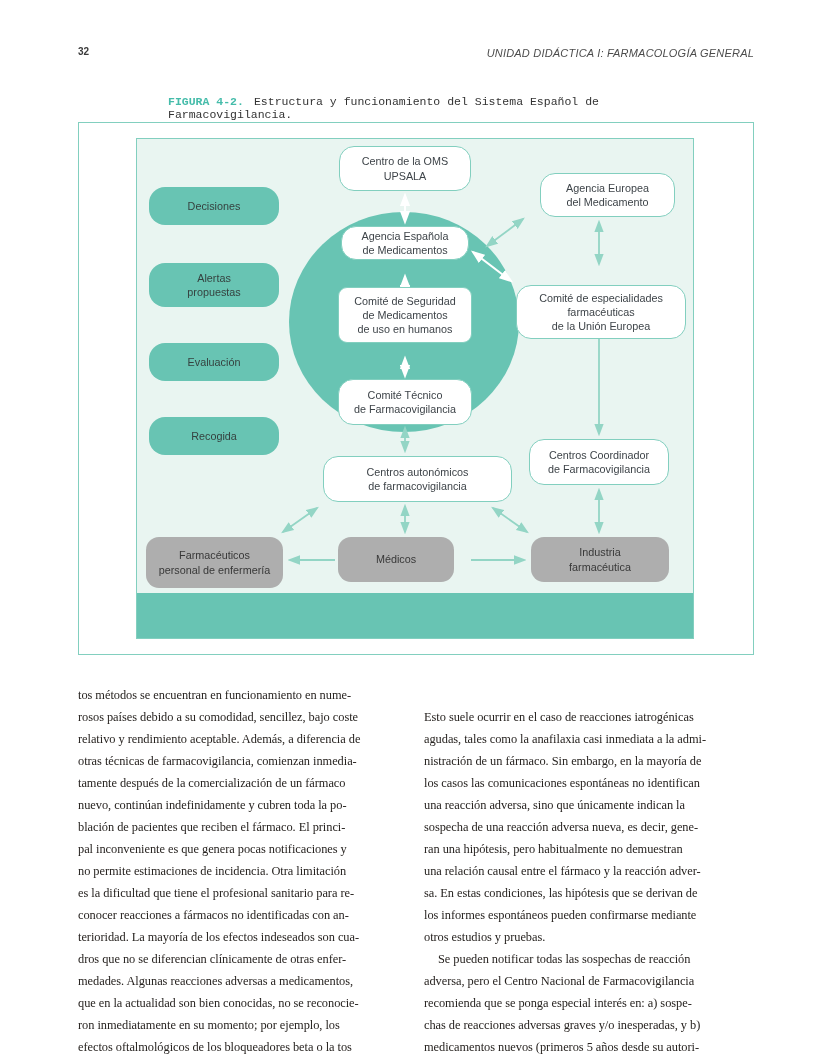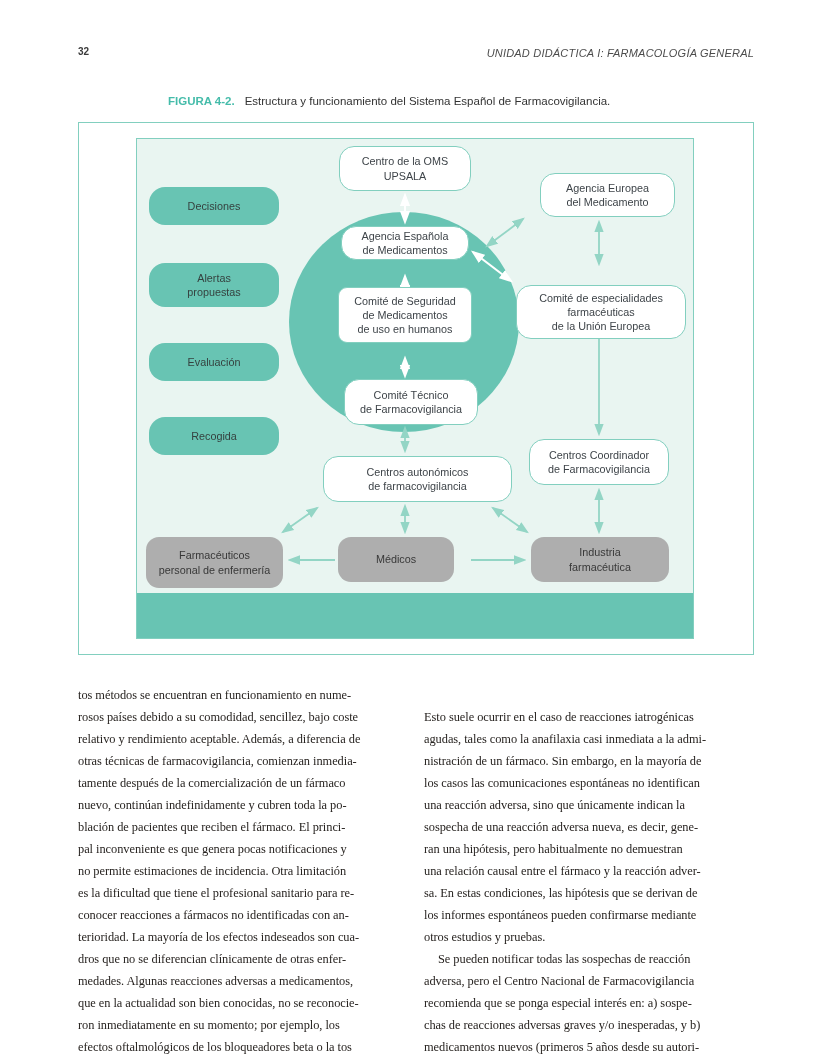--- a/index.html
+++ b/index.html
@@ -20,21 +20,21 @@
   }
   
   .page-number{
     position:absolute;left:78px;top:46px;font-size:10px;font-weight:bold;color:#3b3b3b;
   }
   .running-header{
     position:absolute;right:74px;top:47px;font-size:11px;font-style:italic;color:#4c4c4c;
     letter-spacing:.2px;
   }
   
-  .caption{position:absolute;left:168px;top:95px;font-size:11.5px;color:#333;width:560px;}
+  .caption{position:absolute;left:168px;top:95px;font-size:11.5px;color:#333;width:560px;font-family:Liberation Mono, monospace;}
   .fig-label{color:var(--caption-teal);font-weight:bold;margin-right:10px;}
   
   .figure{
     position:absolute;left:78px;top:122px;width:676px;height:533px;
     background:#ffffff;border:1.5px solid var(--teal-border);
   }
   .panel{
     position:absolute;left:57px;top:15px;width:558px;height:501px;
     background:var(--panel-bg);border:1px solid var(--teal-border);
   }
@@ -110,21 +110,21 @@
     <div class="node teal" style="left:70px;top:220px;width:130px;height:38px;">Evaluación</div>
     <div class="node teal" style="left:70px;top:294px;width:130px;height:38px;">Recogida</div>
 
     <div class="node white" style="left:260px;top:23px;width:132px;height:45px;">Centro de la OMS
 UPSALA</div>
     <div class="node white" style="left:262px;top:103px;width:128px;height:34px;">Agencia Española
 de Medicamentos</div>
     <div class="node white" style="left:259px;top:164px;width:134px;height:56px;border-radius:9px;">Comité de Seguridad
 de Medicamentos
 de uso en humanos</div>
-    <div class="node white" style="left:259px;top:256px;width:134px;height:46px;margin-left:6px;">Comité Técnico
+    <div class="node white" style="left:259px;top:256px;width:134px;height:46px;">Comité Técnico
 de Farmacovigilancia</div>
     <div class="node white" style="left:244px;top:333px;width:189px;height:46px;">Centros autonómicos
 de farmacovigilancia</div>
 
     <div class="node white" style="left:450px;top:50px;width:135px;height:44px;margin-left:11px;">Agencia Europea
 del Medicamento</div>
     <div class="node white" style="left:437px;top:146px;width:170px;height:54px;margin-top:16px;">Comité de especialidades
 farmacéuticas
 de la Unión Europea</div>
     <div class="node white" style="left:450px;top:316px;width:140px;height:46px;">Centros Coordinador

